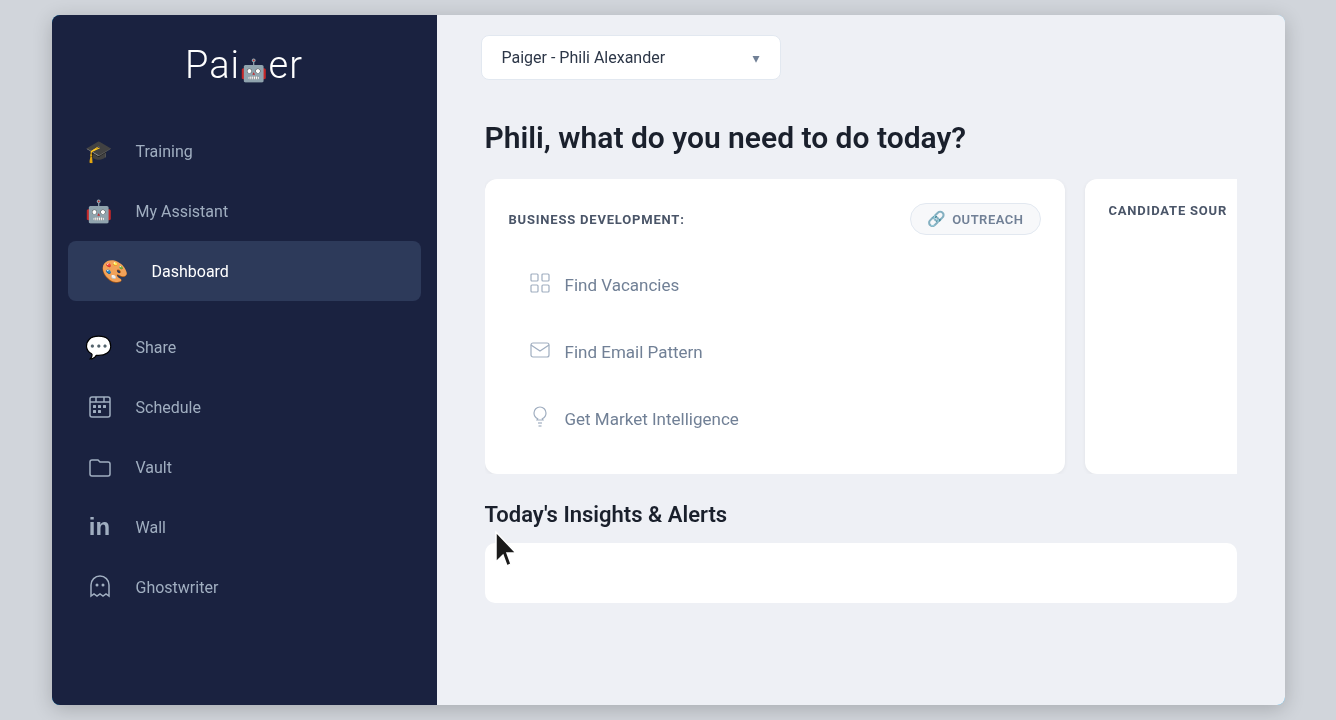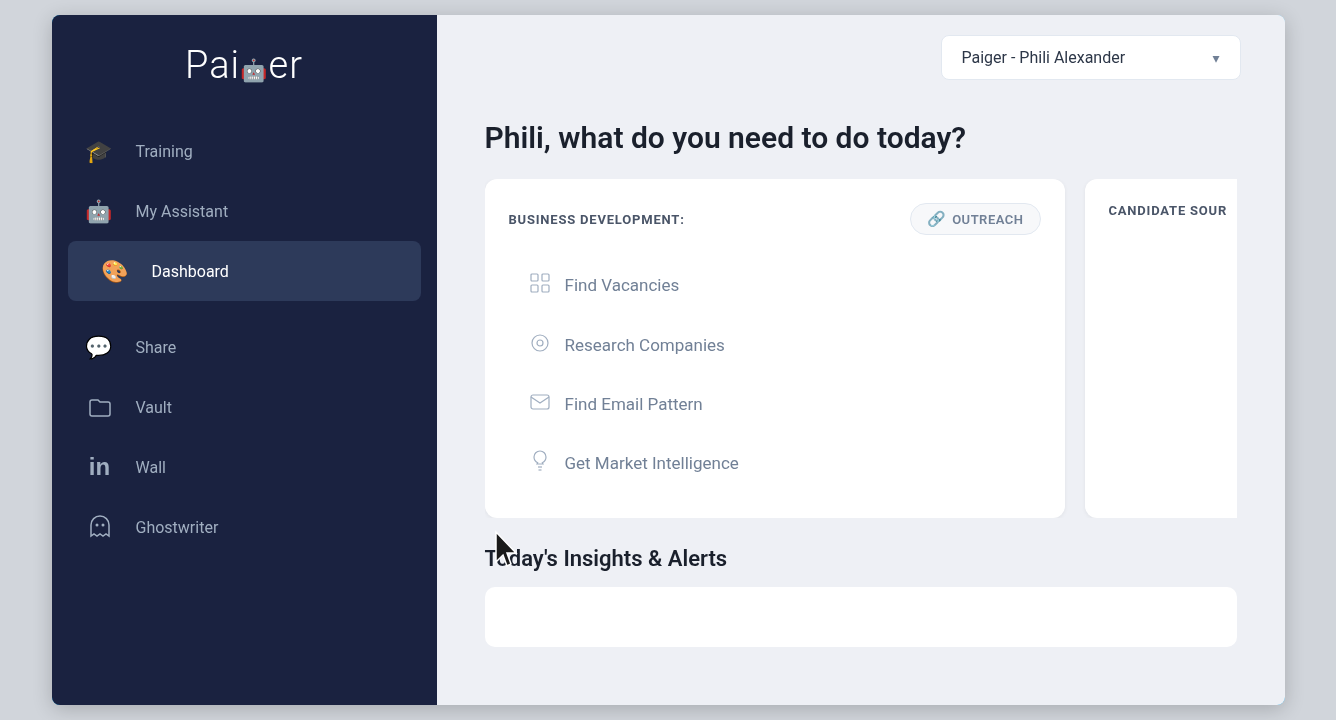--- a/index.html
+++ b/index.html
@@ -98,21 +98,21 @@
       flex-direction: column;
       background: #eef0f5;
       overflow: hidden;
     }
     
     .header {
       background: #eef0f5;
       padding: 20px 44px 16px;
       display: flex;
       align-items: center;
-      justify-content: flex-end;
+      justify-content: flex-start;
     }
     .account-selector {
       display: flex;
       align-items: center;
       justify-content: space-between;
       background: white;
       border: 1px solid #e2e8f0;
       border-radius: 8px;
       padding: 12px 20px;
       min-width: 300px;
@@ -172,21 +172,21 @@
       border-radius: 20px;
       padding: 6px 16px;
       font-size: 13px;
       font-weight: 600;
       color: #718096;
       letter-spacing: 0.5px;
     }
     .card-menu-items {
       display: flex;
       flex-direction: column;
-      gap: 0;
+      gap: 8px;
     }
     .card-menu-item {
       display: flex;
       align-items: center;
       gap: 14px;
       padding: 18px 20px;
       border-radius: 8px;
       cursor: pointer;
       color: #718096;
       font-size: 17px;
@@ -249,20 +249,36 @@
       <div class="nav-item active">
         <span class="nav-icon">🎨</span>
         <span class="nav-label">Dashboard</span>
       </div>
 
       <div class="nav-item" style="margin-top:16px;">
         <span class="nav-icon">💬</span>
         <span class="nav-label">Share</span>
       </div>
 
+      <div class="nav-item">
+        <span class="nav-icon">
+          <svg width="22" height="22" viewBox="0 0 22 22" fill="none">
+            <rect x="1" y="1" width="20" height="20" rx="2" stroke="#a0aec0" stroke-width="1.5"></rect>
+            <line x1="1" y1="6" x2="21" y2="6" stroke="#a0aec0" stroke-width="1.5"></line>
+            <line x1="7" y1="1" x2="7" y2="6" stroke="#a0aec0" stroke-width="1.5"></line>
+            <line x1="15" y1="1" x2="15" y2="6" stroke="#a0aec0" stroke-width="1.5"></line>
+            <rect x="4" y="9" width="3" height="3" rx="0.5" fill="#a0aec0"></rect>
+            <rect x="9" y="9" width="3" height="3" rx="0.5" fill="#a0aec0"></rect>
+            <rect x="14" y="9" width="3" height="3" rx="0.5" fill="#a0aec0"></rect>
+            <rect x="4" y="14" width="3" height="3" rx="0.5" fill="#a0aec0"></rect>
+            <rect x="9" y="14" width="3" height="3" rx="0.5" fill="#a0aec0"></rect>
+          </svg>
+        </span>
+        <span class="nav-label">Schedule</span>
+      </div>
 
       <div class="nav-item">
         <span class="nav-icon">
           <svg width="24" height="22" viewBox="0 0 24 22" fill="none">
             <path d="M2 6C2 4.89 2.9 4 4 4H10L12 6H20C21.1 6 22 6.9 22 8V18C22 19.1 21.1 20 20 20H4C2.9 20 2 19.1 2 18V6Z" stroke="#a0aec0" stroke-width="1.5" fill="none"></path>
           </svg>
         </span>
         <span class="nav-label">Vault</span>
       </div>
 
@@ -312,29 +328,20 @@
             <div class="card-menu-item">
               <span class="item-icon">
                 <svg width="20" height="20" viewBox="0 0 20 20" fill="none">
                   <rect x="1" y="1" width="7" height="7" rx="1" stroke="#a0aec0" stroke-width="1.2"></rect>
                   <rect x="12" y="1" width="7" height="7" rx="1" stroke="#a0aec0" stroke-width="1.2"></rect>
                   <rect x="1" y="12" width="7" height="7" rx="1" stroke="#a0aec0" stroke-width="1.2"></rect>
                   <rect x="12" y="12" width="7" height="7" rx="1" stroke="#a0aec0" stroke-width="1.2"></rect>
                 </svg>
               </span>
               <span>Find Vacancies</span>
-            </div>
-            <div class="card-menu-item">
-              <span class="item-icon">
-                <svg width="20" height="20" viewBox="0 0 20 20" fill="none">
-                  <circle cx="10" cy="10" r="8" stroke="#a0aec0" stroke-width="1.2"></circle>
-                  <circle cx="10" cy="10" r="3" stroke="#a0aec0" stroke-width="1.2"></circle>
-                </svg>
-              </span>
-              <span>Research Companies</span>
             </div>
             <div class="card-menu-item">
               <span class="item-icon">
                 <svg width="20" height="16" viewBox="0 0 20 16" fill="none">
                   <rect x="1" y="1" width="18" height="14" rx="2" stroke="#a0aec0" stroke-width="1.2"></rect>
                   <path d="M1 3L10 9L19 3" stroke="#a0aec0" stroke-width="1.2"></path>
                 </svg>
               </span>
               <span>Find Email Pattern</span>
             </div>

